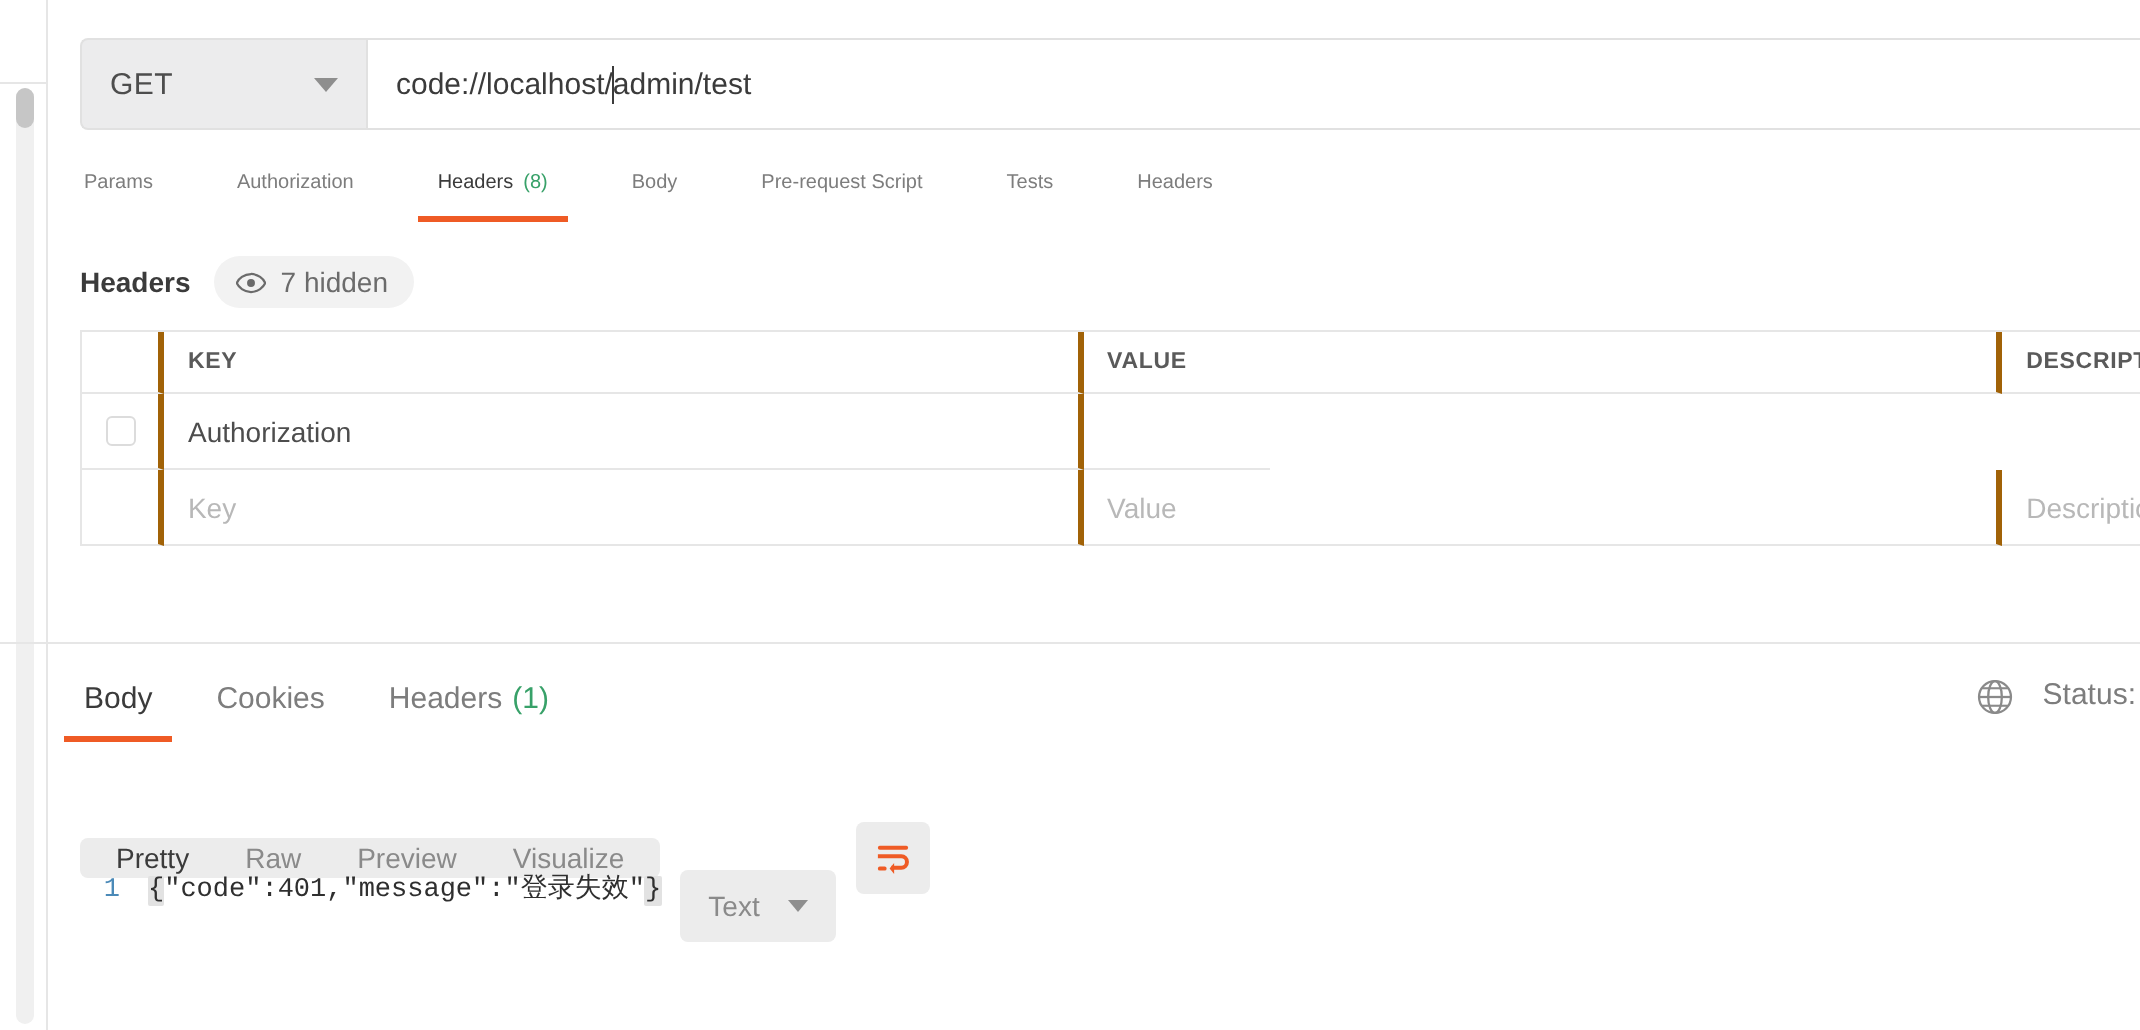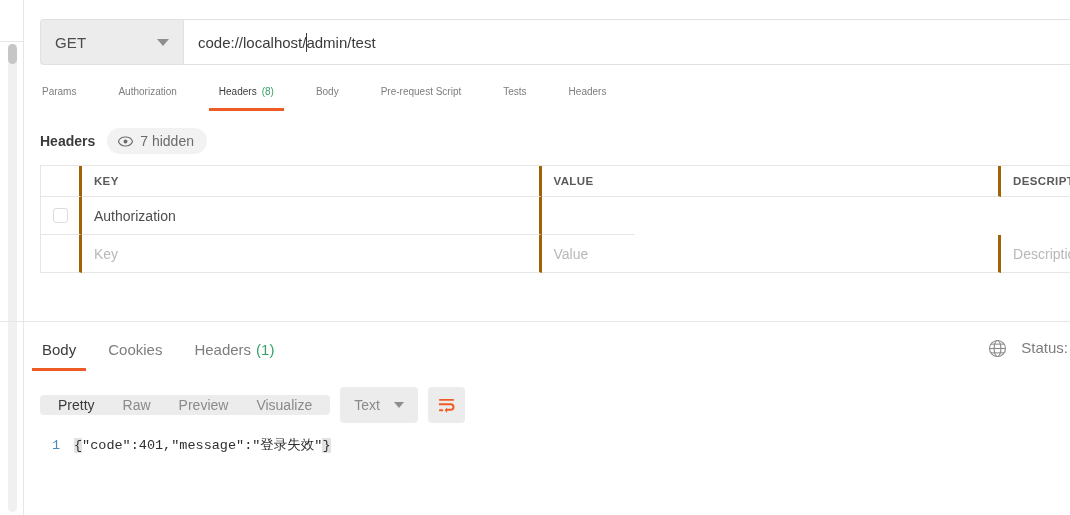--- a/index.html
+++ b/index.html
@@ -218,20 +218,21 @@
     padding: 0 14px; height: 36px;
     display: flex; align-items: center;
     cursor: pointer; white-space: nowrap;
   }
   .seg.active { color: #3b3b3b; }
   .type-select {
     display: flex; align-items: center; gap: 14px;
     background: #ececec; border-radius: 4px;
     height: 36px; padding: 0 14px;
     cursor: pointer;
+    margin-top: 48px;
   }
   .type-label { font-size: 14px; color: #8a8a8a; }
   .caret-sm {
     width: 0; height: 0;
     border-left: 5px solid transparent;
     border-right: 5px solid transparent;
     border-top: 6px solid #8e8e8e;
   }
   .wrap-btn {
     width: 37px; height: 36px;

